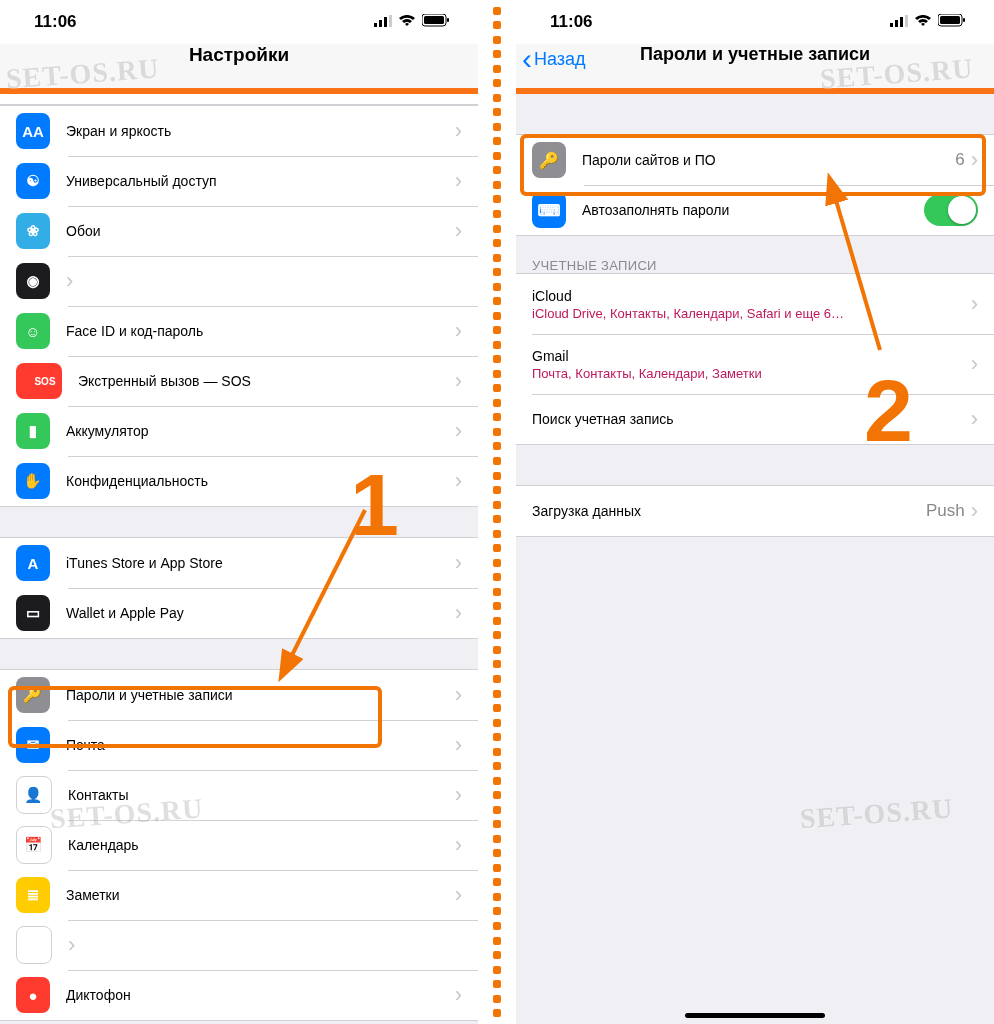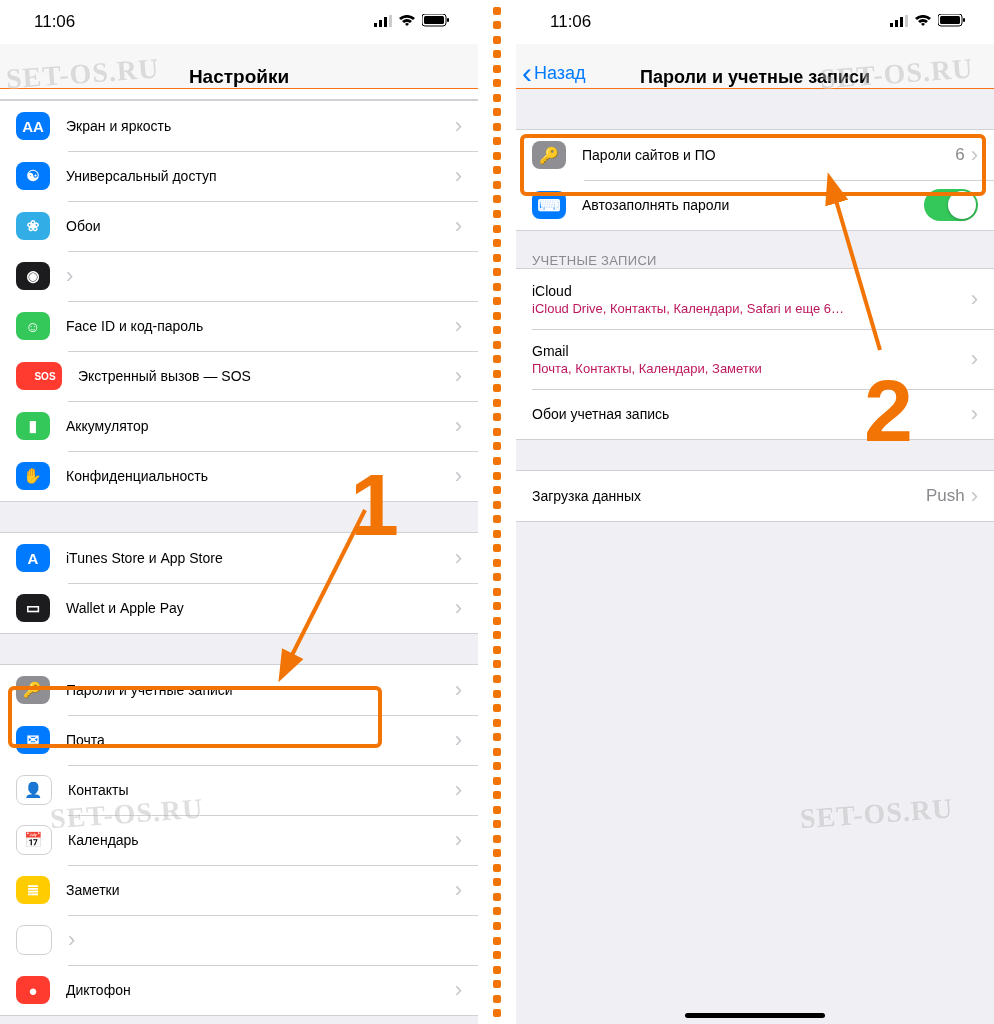--- a/index.html
+++ b/index.html
@@ -2,35 +2,35 @@
 <html><head>
 <meta charset="utf-8">
 <style>
 html,body{margin:0;padding:0;font-family:-apple-system,Helvetica,Arial,sans-serif;background:#fff}
 .stage{position:relative;width:994px;height:1024px;overflow:hidden;background:#fff}
 .phone{position:absolute;top:0;width:478px;height:1024px;background:#fff;display:flex;flex-direction:column}
 .phone.left{left:0}
 .phone.right{right:0}
 .divider{position:absolute;left:478px;top:0;width:38px;height:1024px;display:flex;flex-direction:column;justify-content:space-evenly;align-items:center}
 .divider .dot{width:8px;height:8px;background:#f27405;border-radius:2px}
-.statusbar{height:44px;display:flex;align-items:center;justify-content:space-between;padding:0 28px 0 34px;font-weight:400;font-size:17px}
+.statusbar{height:44px;display:flex;align-items:center;justify-content:space-between;padding:0 28px 0 34px;font-weight:700;font-size:17px}
 .statusbar .right{display:flex;align-items:center;gap:6px}
-.navbar{height:44px;display:flex;align-items:flex-end;position:relative;border-bottom:1px solid #f97316;background:#f7f7f7}
+.navbar{height:44px;display:flex;align-items:flex-start;position:relative;border-bottom:6px solid #f97316;background:#f7f7f7}
 .navbar.center-only{justify-content:center}
 .navbar .title{font-size:19px;font-weight:600;color:#000}
 .navbar .back{position:absolute;left:6px;display:flex;align-items:center;color:#007aff;font-size:18px}
 .navbar .back .chev{font-size:30px;line-height:1;margin-right:2px;font-weight:300}
 .navbar .titleR{position:absolute;left:50%;transform:translateX(-50%);font-size:18px;font-weight:600;white-space:nowrap}
 .list{flex:1;overflow:hidden;background:#efeff4}
 .group{background:#fff;border-top:1px solid #d1d1d5;border-bottom:1px solid #d1d1d5;margin-bottom:30px}
 .grouphdr{font-size:13px;color:#8a8a8e;padding:22px 16px 0 16px;text-transform:uppercase;letter-spacing:.3px}
 .row{display:flex;align-items:center;min-height:50px;padding:0 16px;position:relative;background:#fff}
 .row+.row::before{content:"";position:absolute;left:68px;right:0;top:0;height:1px;background:#d1d1d5}
 .row.noicon+ .row.noicon::before{left:16px}
-.row .icon{width:34px;height:28px;border-radius:8px;margin-right:16px;flex:0 0 34px;display:flex;align-items:center;justify-content:center;color:#fff;font-size:16px;font-weight:600}
+.row .icon{width:34px;height:36px;border-radius:8px;margin-right:16px;flex:0 0 34px;display:flex;align-items:center;justify-content:center;color:#fff;font-size:16px;font-weight:600}
 .row .label{flex:1;font-size:14px;color:#000}
 .row .sub{font-size:13px;color:#be185d;margin-top:2px}
 .row .stack{flex:1;display:flex;flex-direction:column;justify-content:center}
 .row .acc{color:#8a8a8e;font-size:17px;margin-right:6px}
 .row .chev{color:#c7c7cc;font-size:22px;font-weight:300}
 .row.tall{min-height:60px}
 .switch{width:54px;height:32px;background:#34c759;border-radius:16px;position:relative}
 .switch::after{content:"";position:absolute;right:2px;top:2px;width:28px;height:28px;background:#fff;border-radius:50%;box-shadow:0 1px 3px rgba(0,0,0,.3)}
 .highlight{position:absolute;border:4px solid #f27405;border-radius:6px;pointer-events:none;z-index:50}
 .annon{position:absolute;color:#f27405;font-family:Arial,sans-serif;font-weight:900;z-index:60;pointer-events:none}
@@ -197,38 +197,38 @@
         <span class="acc">6</span>
         <span class="chev">›</span>
       </div>
       <div class="row">
         <span class="icon ic-blue">⌨</span>
         <span class="label">Автозаполнять пароли</span>
         <span class="switch"></span>
       </div>
     </div>
     <div class="grouphdr">УЧЕТНЫЕ ЗАПИСИ</div>
-    <div class="group" style="margin-bottom:30px" id="accounts-group">
+    <div class="group" style="margin-bottom:40px" id="accounts-group">
           <div class="row noicon tall">
             <div class="stack">
               <span class="label">iCloud</span>
               <span class="sub">iCloud Drive, Контакты, Календари, Safari и еще 6…</span>
             </div>
             <span class="chev">›</span>
           </div>
           <div class="row noicon tall">
             <div class="stack">
               <span class="label">Gmail</span>
               <span class="sub">Почта, Контакты, Календари, Заметки</span>
             </div>
             <span class="chev">›</span>
           </div>
           <div class="row noicon">
             <div class="stack">
-              <span class="label">Обои учетная запись</span>
+              <span class="label">Поиск учетная запись</span>
             </div>
             <span class="chev">›</span>
           </div>
         </div>
     <div class="group">
       <div class="row noicon">
         <span class="label">Загрузка данных</span>
         <span class="acc">Push</span>
         <span class="chev">›</span>
       </div>

